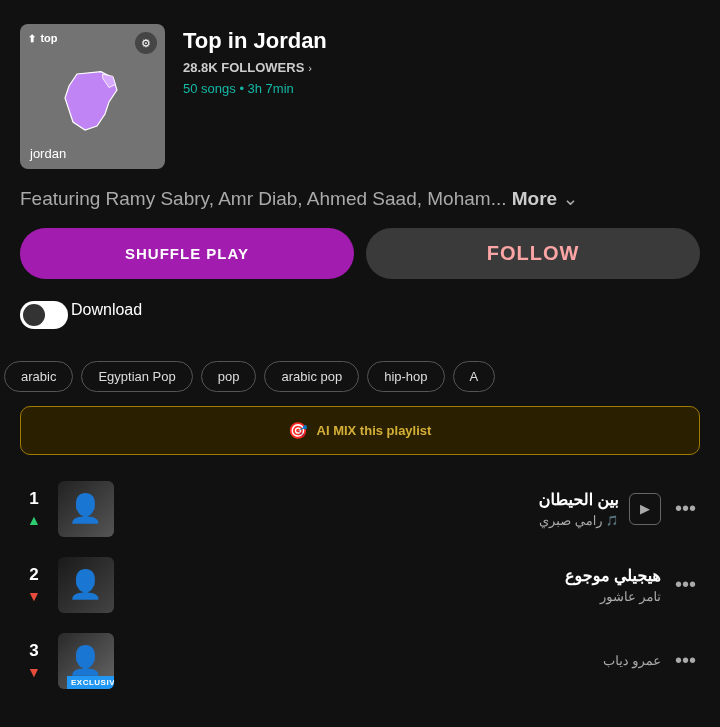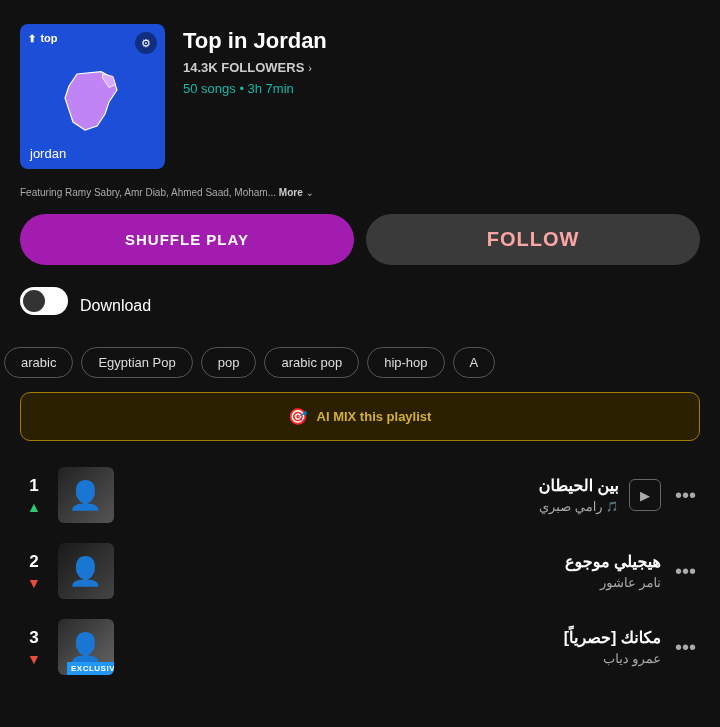--- a/index.html
+++ b/index.html
@@ -15,21 +15,21 @@
     .header {
       display: flex;
       align-items: flex-start;
       padding: 24px 20px 16px 20px;
       gap: 18px;
     }
 
     .playlist-art {
       width: 145px;
       height: 145px;
-      background: #1d4ed8;
+      background: #737373;
       border-radius: 8px;
       flex-shrink: 0;
       position: relative;
       display: flex;
       align-items: center;
       justify-content: center;
       flex-direction: column;
     }
 
     .playlist-art .top-label {
@@ -109,21 +109,21 @@
       color: #ccc;
     }
 
     .songs-duration {
       font-size: 13px;
       color: #14b8a6;
     }
 
     .featuring-section {
       padding: 0 20px 14px 20px;
-      font-size: 10px;
+      font-size: 19px;
       color: #aaa;
       line-height: 1.5;
     }
 
     .featuring-section .more-link {
       color: #ccc;
       font-weight: 600;
     }
 
     .action-buttons {
@@ -153,22 +153,22 @@
       border-radius: 50px;
       padding: 14px 20px;
       font-size: 20px;
       font-weight: 700;
       letter-spacing: 1px;
       cursor: pointer;
     }
 
     .download-row {
       display: flex;
-      align-items: flex-end;
-      gap: 12px;
+      align-items: flex-start;
+      gap: 3px;
       padding: 6px 20px 16px 20px;
     }
 
     .toggle-switch {
       width: 48px;
       height: 28px;
       background: #fff;
       border-radius: 50px;
       position: relative;
       cursor: pointer;
@@ -380,21 +380,21 @@
     <svg class="jordan-map" viewBox="0 0 100 100" xmlns="http://www.w3.org/2000/svg">
       <path d="M30,15 L60,12 L75,20 L80,35 L70,50 L65,65 L55,80 L40,85 L25,75 L20,60 L15,45 L20,30 Z" fill="#c084f5" stroke="#fff" stroke-width="1.5"></path>
       <path d="M62,15 L75,18 L78,28 L70,32 L62,20 Z" fill="#d8aaff" stroke="#fff" stroke-width="1"></path>
     </svg>
     <div class="jordan-label">jordan</div>
   </div>
 
   <div class="playlist-info">
     <div class="playlist-title">Top in Jordan</div>
     <div class="followers-row">
-      <span class="followers-count">14.3K FOLLOWERS</span>
+      <span class="followers-count">28.8K FOLLOWERS</span>
       <span class="chevron-right">›</span>
     </div>
     <div class="songs-duration">
       <span>50 songs</span> • <span>3h 7min</span>
     </div>
   </div>
 </div>
 
 <div class="featuring-section">
   <span>Featuring Ramy Sabry, Amr Diab, Ahmed Saad, Moham...</span>
@@ -471,21 +471,20 @@
   <div class="track-item">
     <div class="track-number-col">
       <span class="track-number">3</span>
       <span class="trend-arrow-down">▼</span>
     </div>
     <div class="track-thumb track-thumb-3">
       <div class="person-silhouette">👤</div>
       <div class="exclusive-badge">EXCLUSIVE</div>
     </div>
     <div class="track-info">
-      <div class="track-title">مكانك [حصرياً]</div>
       <div class="track-artist-row">
         <span class="track-artist">عمرو دياب</span>
       </div>
     </div>
     <div class="track-actions">
       <span class="more-icon">•••</span>
     </div>
   </div>
 
 </div>

